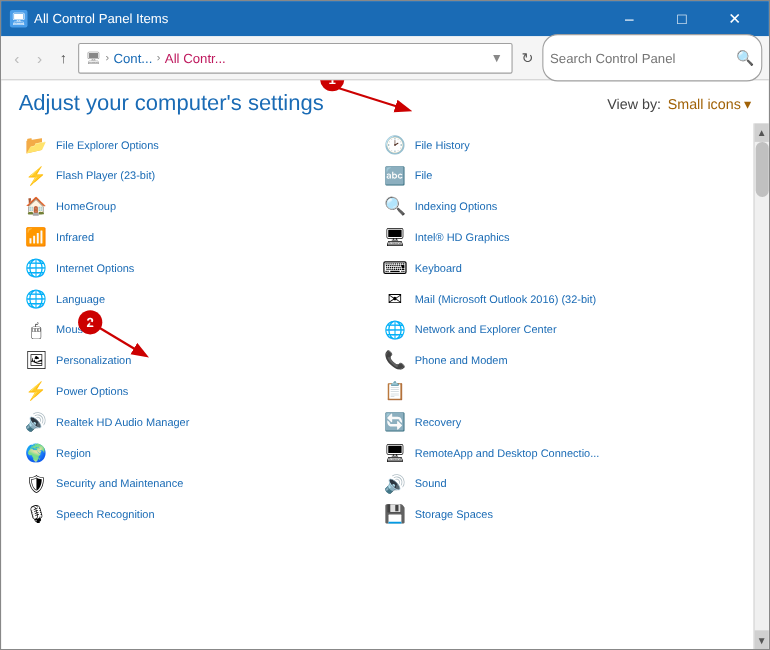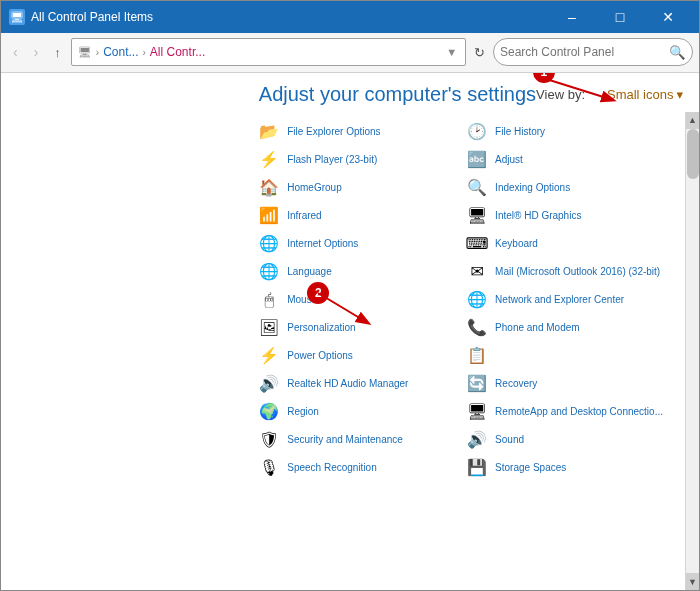--- a/index.html
+++ b/index.html
@@ -45,21 +45,21 @@
       color: #000;
       gap: 4px;
     }
     .breadcrumb-chevron { color: #888; font-size: 10px; }
     .addr-refresh { background: none; border: none; cursor: pointer; padding: 4px; color: #555; font-size: 13px; border-radius: 3px; }
     .search-box {
       display: flex;
       align-items: center;
       background: #fff;
       border: 1px solid #a0a0a0;
-      height: 28px;
+      height: 43px;
       padding: 0 6px;
       border-radius: 14px;
       width: 200px;
     }
     .search-box input {
       border: none;
       outline: none;
       background: transparent;
       font-size: 12px;
       color: #888;
@@ -67,33 +67,32 @@
       width: 100%;
     }
     .search-icon-btn { background: none; border: none; cursor: pointer; color: #555; padding: 0; }
 
     
     .main-content {
       display: flex;
       flex-direction: column;
       height: calc(591px - 32px - 40px);
       overflow: hidden;
-      align-items: flex-end;
     }
 
     
     .content-header {
       display: flex;
       align-items: center;
       justify-content: space-between;
       padding: 10px 16px 6px 16px;
       border-bottom: none;
     }
     .page-title { font-size: 20px; color: #1a6bb5; font-weight: 300; }
-    .view-by-area { display: flex; align-items: center; gap: 22px; font-size: 13px; color: #444; }
+    .view-by-area { display: flex; align-items: center; gap: 6px; font-size: 13px; color: #444; }
     .view-by-label { color: #444; }
     .view-by-dropdown { color: #a16207; cursor: pointer; display: flex; align-items: center; gap: 3px; }
 
     
     .items-area {
       display: flex;
       flex: 1;
       overflow: hidden;
       position: relative;
     }
@@ -217,21 +216,21 @@
           <div class="panel-item">
             <span class="item-icon">🕑</span>
             <span class="item-label">File History</span>
           </div>
           <div class="panel-item">
             <span class="item-icon">⚡</span>
             <span class="item-label">Flash Player (23-bit)</span>
           </div>
           <div class="panel-item">
             <span class="item-icon">🔤</span>
-            <span class="item-label">Adjust</span>
+            <span class="item-label">File</span>
           </div>
           <div class="panel-item">
             <span class="item-icon">🏠</span>
             <span class="item-label">HomeGroup</span>
           </div>
           <div class="panel-item">
             <span class="item-icon">🔍</span>
             <span class="item-label">Indexing Options</span>
           </div>
           <div class="panel-item">

